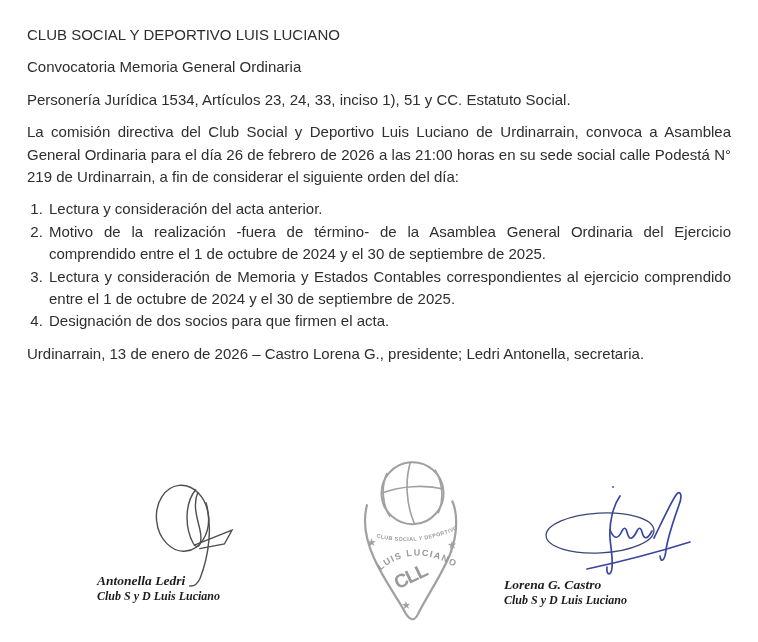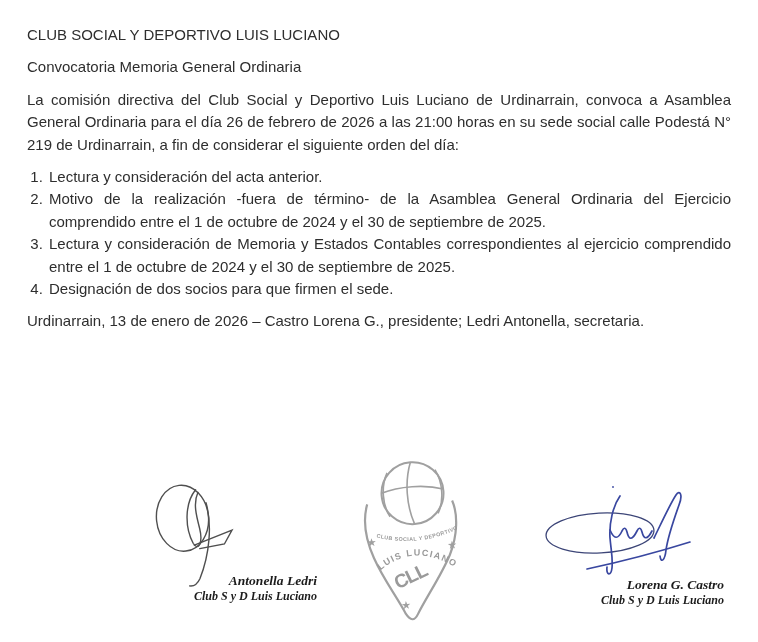--- a/index.html
+++ b/index.html
@@ -26,45 +26,46 @@
   }
   ol.agenda li {
     text-align:justify;
     padding-left:2px;
   }
   .sig-zone { position:absolute; left:0; top:0; width:758px; height:642px; pointer-events:none; }
   .sig-svg { position:absolute; }
   .sig-caption {
     position:absolute;
     width:220px;
-    text-align:right;
+    text-align:left;
     color:#1c1c1c;
     font-family:"Liberation Serif", serif;
     font-style:italic;
     font-weight:bold;
   }
   .sig-caption .name { font-size:13.5px; line-height:17px; }
   .sig-caption .role { font-size:13.5px; line-height:16px; }
   .sig-caption .org  { font-size:12px;  line-height:15px; }
   .stamp-text { font-family:"Liberation Sans", sans-serif; font-weight:bold; fill:#9a9a9a; }
 </style>
 </head>
 <body>
 
 <div class="doc">
 
   <div class="content">
     <p>CLUB SOCIAL Y DEPORTIVO LUIS LUCIANO</p>
     <p>Convocatoria Memoria General Ordinaria</p>
+    <p>Personería Jurídica 1534, Artículos 23, 24, 33, inciso 1), 51 y CC. Estatuto Social.</p>
     <p class="p-justify">La comisión directiva del Club Social y Deportivo Luis Luciano de Urdinarrain, convoca a Asamblea General Ordinaria para el día 26 de febrero de 2026 a las 21:00 horas en su sede social calle Podestá N° 219 de Urdinarrain, a fin de considerar el siguiente orden del día:</p>
     <ol class="agenda">
       <li>Lectura y consideración del acta anterior.</li>
       <li>Motivo de la realización -fuera de término- de la Asamblea General Ordinaria del Ejercicio comprendido entre el 1 de octubre de 2024 y el 30 de septiembre de 2025.</li>
       <li>Lectura y consideración de Memoria y Estados Contables correspondientes al ejercicio comprendido entre el 1 de octubre de 2024 y el 30 de septiembre de 2025.</li>
-      <li>Designación de dos socios para que firmen el sede.</li>
+      <li>Designación de dos socios para que firmen el acta.</li>
     </ol>
     <p>Urdinarrain, 13 de enero de 2026 – Castro Lorena G., presidente; Ledri Antonella, secretaria.</p>
   </div>
 
   <div class="sig-zone">
 
     <svg class="sig-svg" style="left:145px; top:483px;" width="120" height="105" viewBox="0 0 120 105">
       <g fill="none" stroke="#4f4f4f" stroke-width="1.4" stroke-linecap="round" transform="rotate(-6 40 40)">
         <ellipse cx="38" cy="35" rx="26" ry="33"></ellipse>
         <path d="M 54 8 C 42 20, 39 44, 46 61 C 50 70, 56 62, 54 47 C 52 34, 50 21, 56 11"></path>

